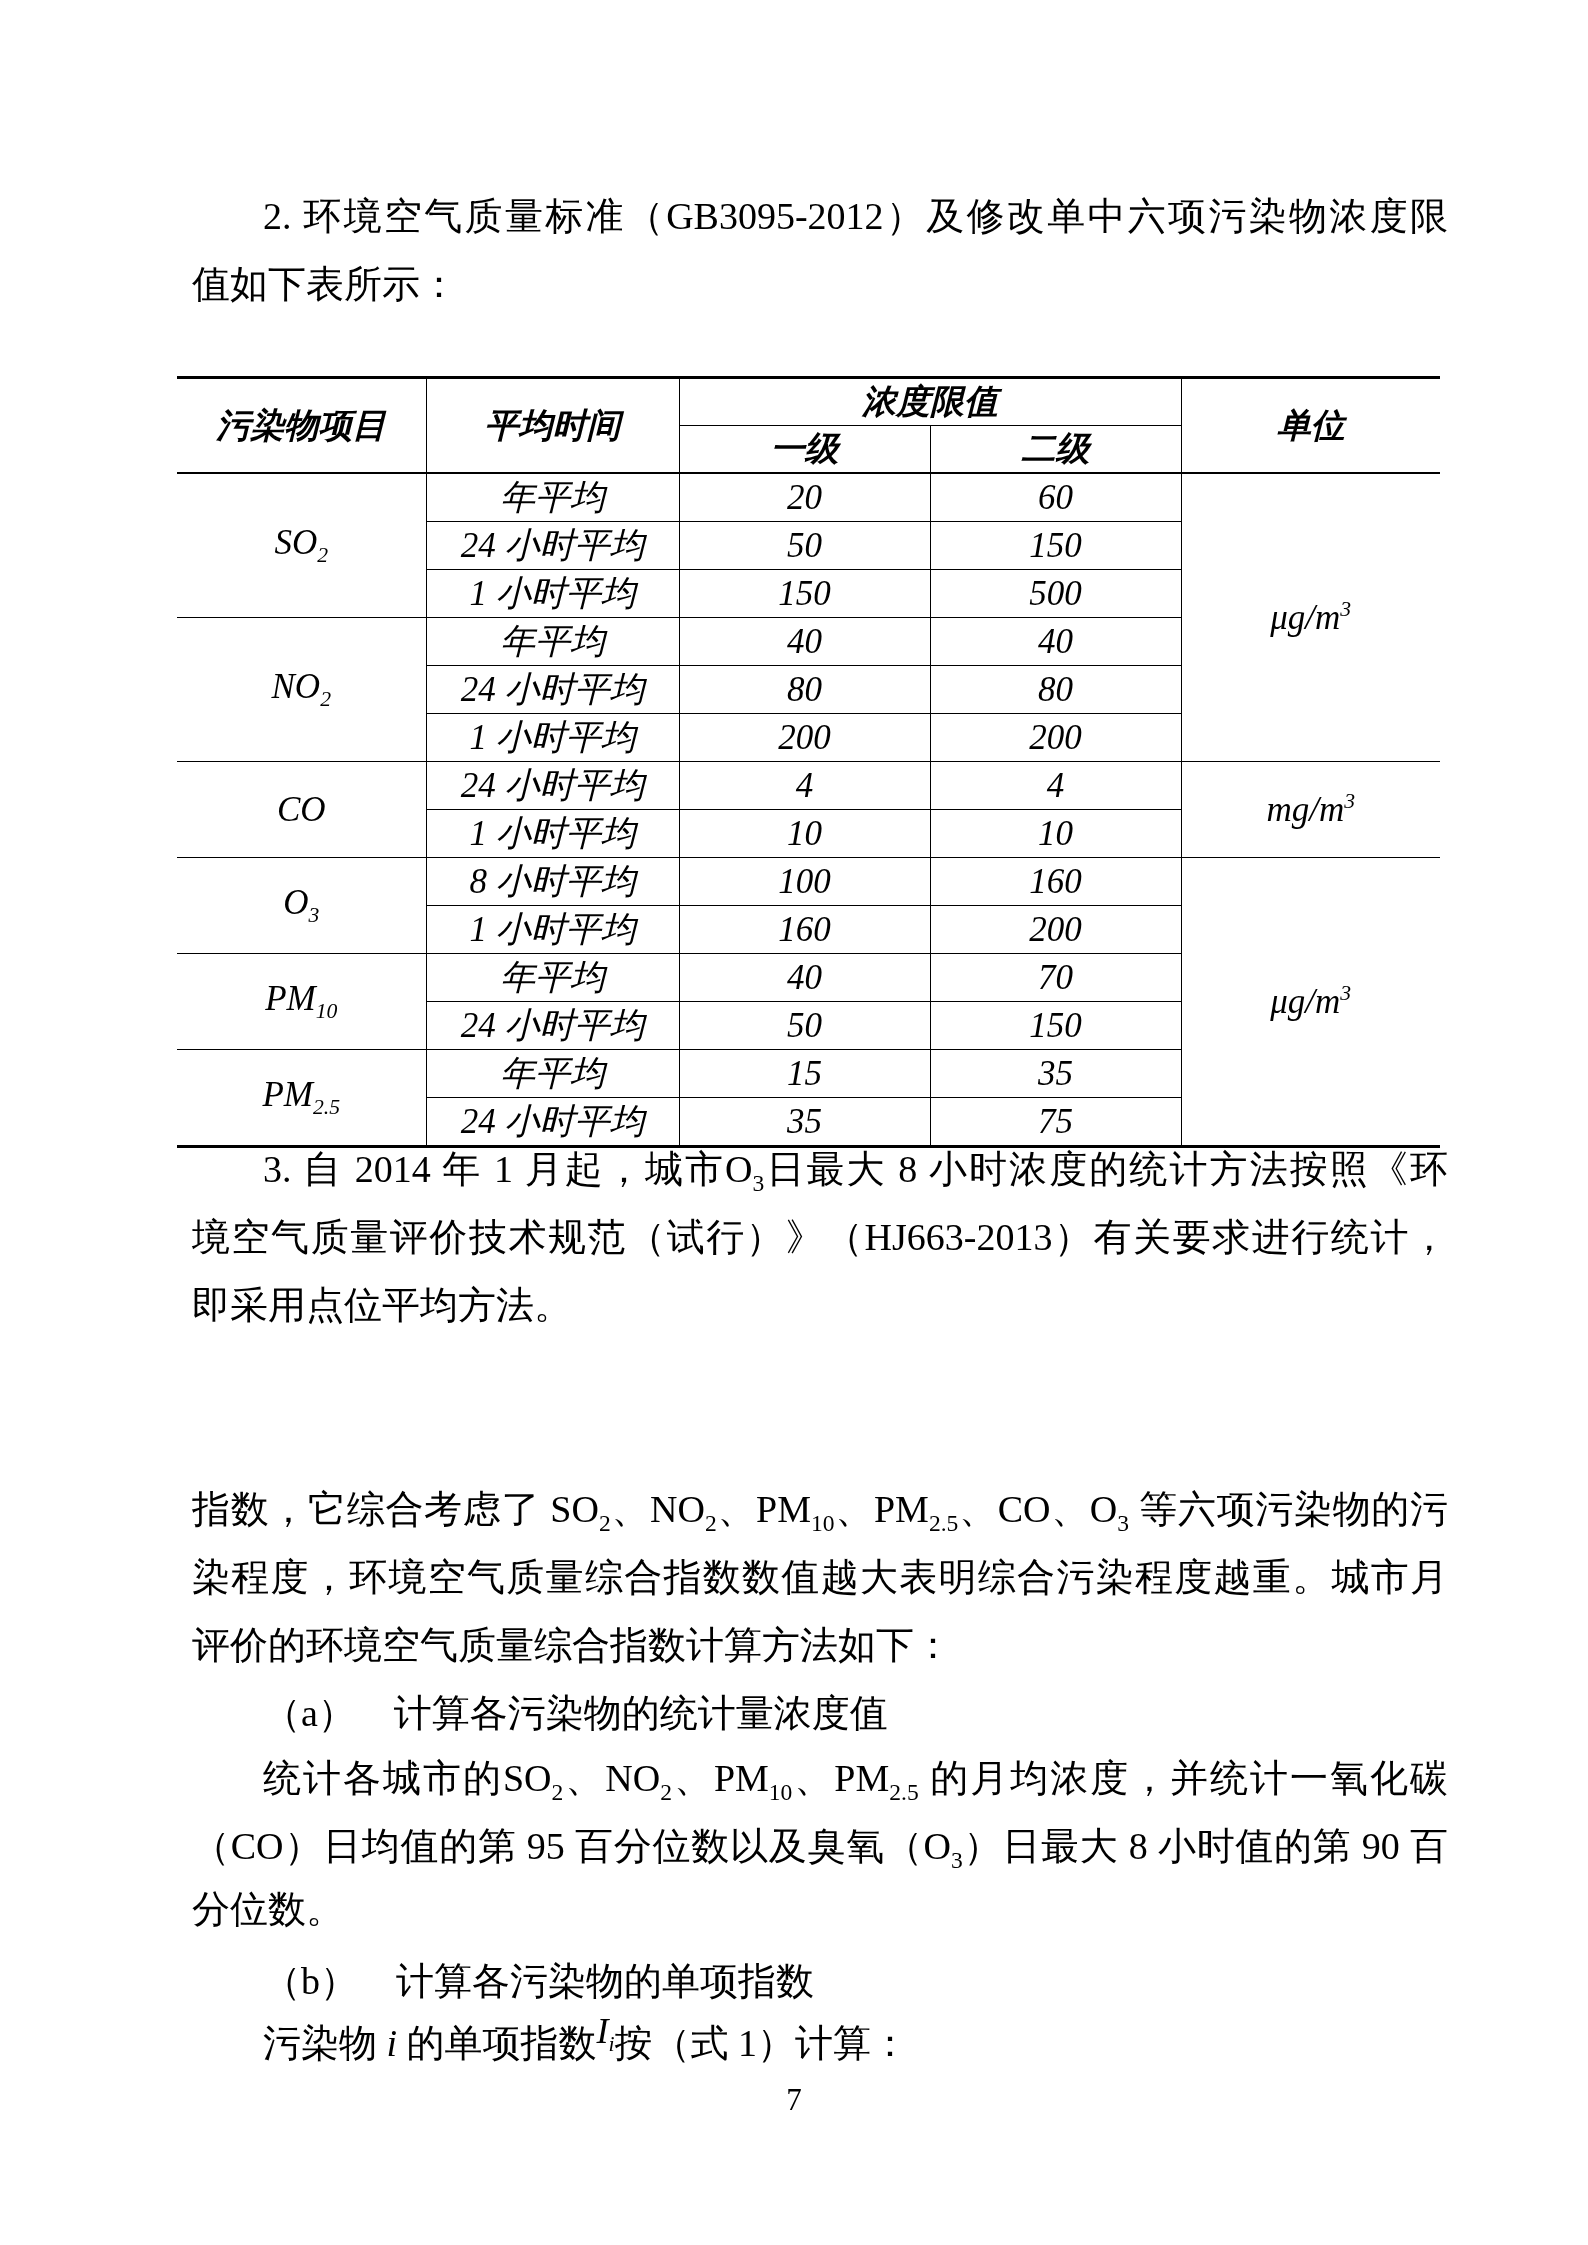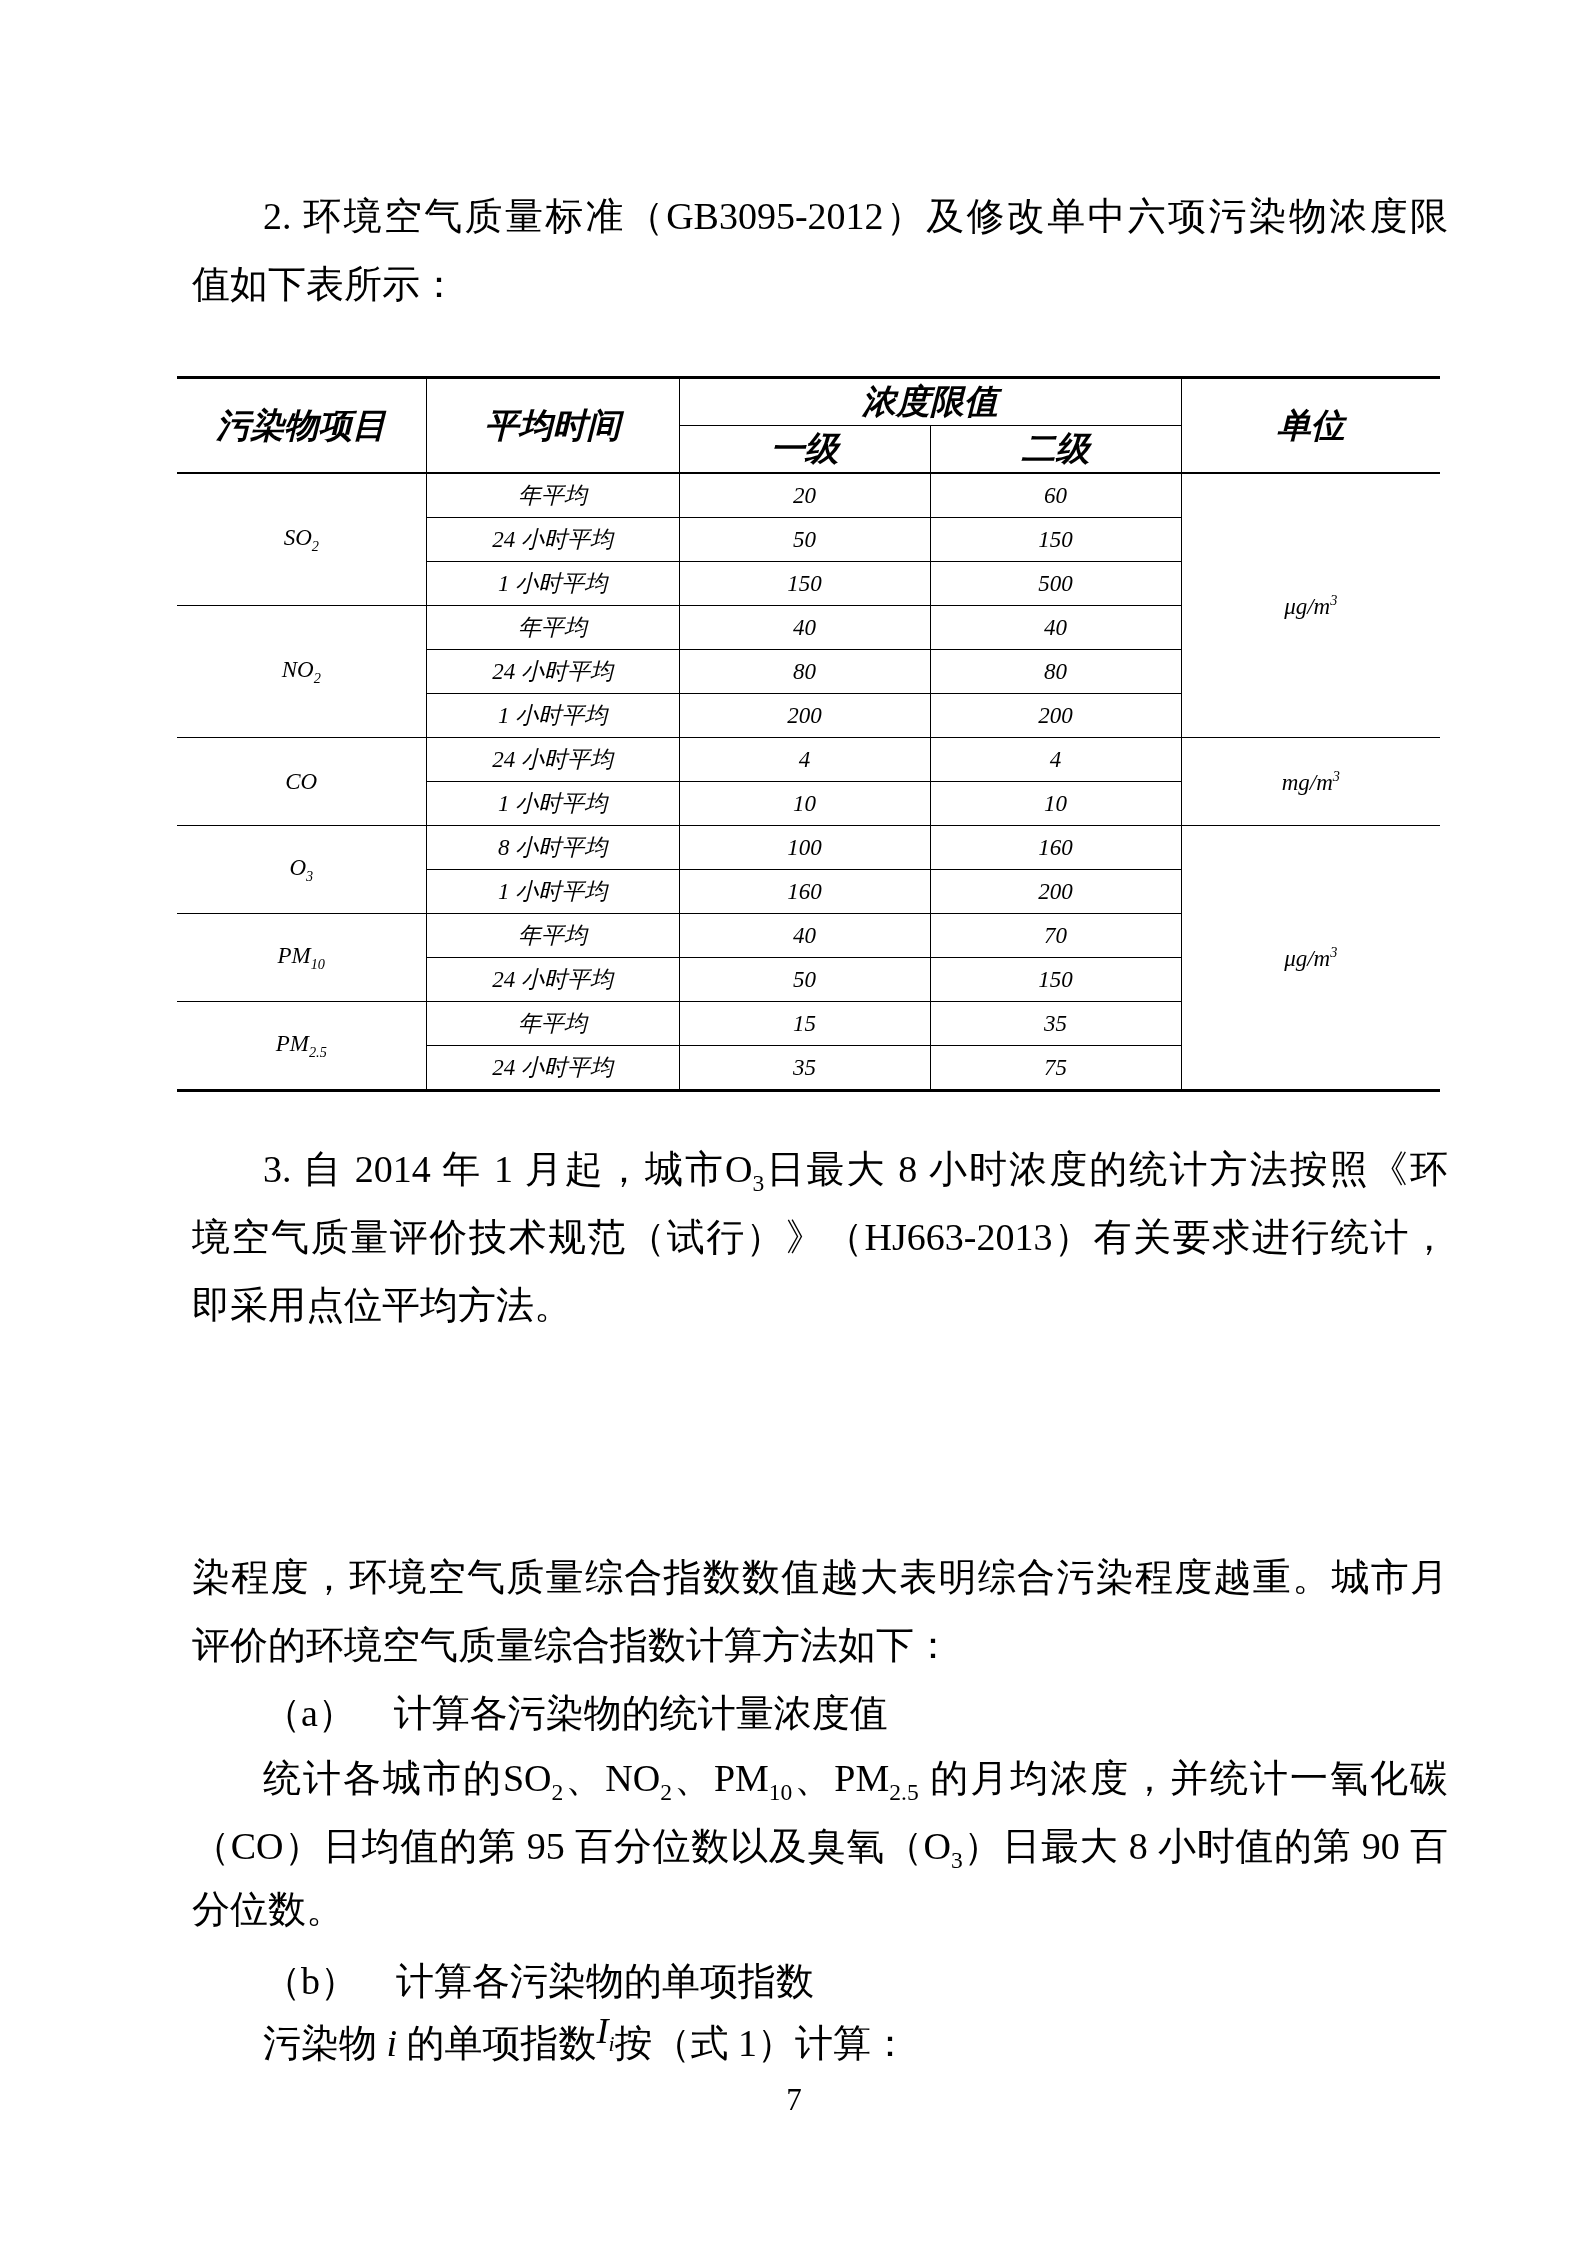--- a/index.html
+++ b/index.html
@@ -32,21 +32,21 @@
   table.limits col.c3{width:251px;}
   table.limits col.c4{width:251px;}
   table.limits col.c5{width:259px;}
   table.limits th,table.limits td{
     border:1.5px solid #000;text-align:center;vertical-align:middle;padding:0;
   }
   table.limits th{
     font-family:"Liberation Sans","DejaVu Sans",sans-serif;font-weight:bold;font-size:34px;
     height:42px;
   }
-  table.limits td{font-size:23px;height:43px;}
+  table.limits td{font-size:35px;height:43px;}
   table.limits td sub{font-size:0.62em;}
   table.limits td sup{font-size:0.62em;}
   .edge-l{border-left:none !important;}
   .edge-r{border-right:none !important;}
   .top-b{border-top:3px solid #000 !important;}
   .hdr-b{border-bottom:2.5px solid #000 !important;}
   .bot-b{border-bottom:3px solid #000 !important;}
   .grp-t{border-top:2px solid #000;}
   td.unit-cell{font-size:32px;}
   .page-num{
@@ -162,20 +162,21 @@
         <td class="bot-b">35</td>
         <td class="bot-b">75</td>
       </tr>
     </tbody>
   </table>
 
   <div class="bline indent just" style="top:1146px">3. 自 2014 年 1 月起，城市O<sub>3</sub>日最大 8 小时浓度的统计方法按照《环</div>
   <div class="bline just" style="top:1214px">境空气质量评价技术规范（试行）》（HJ663-2013）有关要求进行统计，</div>
   <div class="bline" style="top:1282px">即采用点位平均方法。</div>
 
+  <div class="bline just" style="top:1486px">指数，它综合考虑了 SO<sub>2</sub>、NO<sub>2</sub>、PM<sub>10</sub>、PM<sub>2.5</sub>、CO、O<sub>3</sub> 等六项污染物的污</div>
   <div class="bline just" style="top:1554px">染程度，环境空气质量综合指数数值越大表明综合污染程度越重。城市月</div>
   <div class="bline" style="top:1622px">评价的环境空气质量综合指数计算方法如下：</div>
 
   <div class="bline indent" style="top:1690px">（a）　计算各污染物的统计量浓度值</div>
   <div class="bline indent just" style="top:1755px">统计各城市的SO<sub>2</sub>、NO<sub>2</sub>、PM<sub>10</sub>、PM<sub>2.5</sub> 的月均浓度，并统计一氧化碳</div>
   <div class="bline just" style="top:1823px">（CO）日均值的第 95 百分位数以及臭氧（O<sub>3</sub>）日最大 8 小时值的第 90 百</div>
   <div class="bline" style="top:1886px">分位数。</div>
 
   <div class="bline indent" style="top:1958px">（b）　计算各污染物的单项指数</div>
   <div class="bline indent" style="top:2020px">污染物 <i>i</i> 的单项指数<var>I<sub>i</sub></var>按（式 1）计算：</div>

